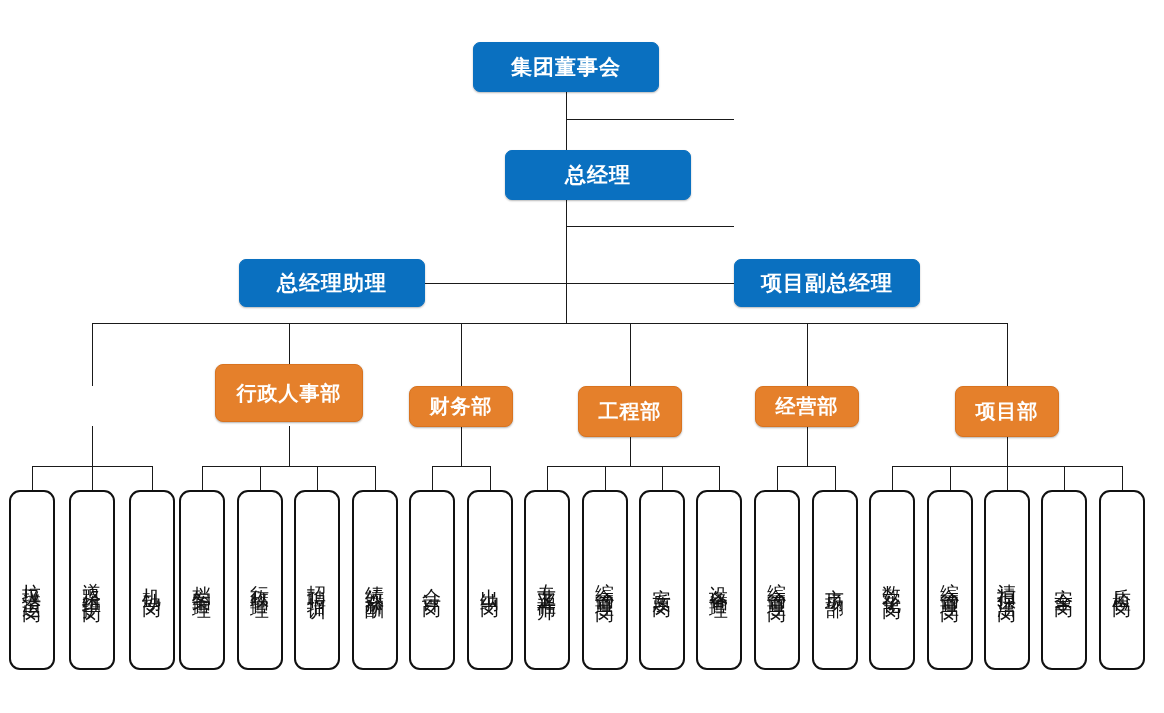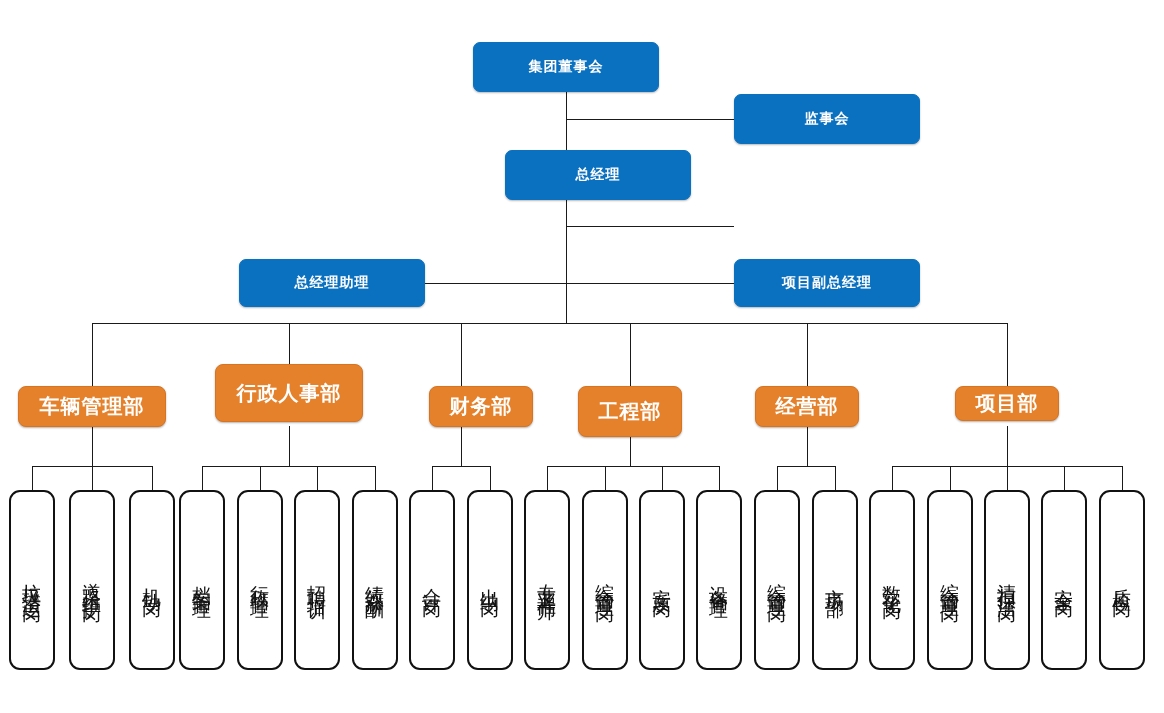--- a/index.html
+++ b/index.html
@@ -35,21 +35,21 @@
     align-items: center;
     justify-content: center;
     text-align: center;
   }
 
   .node.blue {
     background: #0A70C0;
     border: 1px solid #0A70C0;
     border-radius: 7px;
     color: #ffffff;
-    font-size: 14px;
+    font-size: 21px;
     font-weight: 700;
     letter-spacing: 1px;
     box-shadow: 0 1px 2px rgba(0,0,0,0.28);
   }
 
   .node.orange {
     background: #E5802B;
     border: 1px solid #D9731F;
     border-radius: 8px;
     color: #ffffff;
@@ -138,40 +138,38 @@
   <div class="ln v" style="left:1007px; top:426px; height:40px;"></div>
   <div class="ln h" style="left:892px; top:466px; width:230px;"></div>
   <div class="ln v" style="left:892px;  top:466px; height:24px;"></div>
   <div class="ln v" style="left:950px;  top:466px; height:24px;"></div>
   <div class="ln v" style="left:1007px; top:466px; height:24px;"></div>
   <div class="ln v" style="left:1064px; top:466px; height:24px;"></div>
   <div class="ln v" style="left:1122px; top:466px; height:24px;"></div>
 
   <div class="node blue" style="left:473px; top:42px; width:186px; height:50px;">集团董事会</div>
 
-  <div class="node blue" style="left:734px; top:94px; width:186px; height:50px;">监事会</div>
 
   <div class="node blue" style="left:473px; top:150px; width:186px; height:50px;margin-left:32px;">总经理</div>
 
 
   <div class="node blue" style="left:734px; top:259px; width:186px; height:48px;">项目副总经理</div>
 
   <div class="node blue" style="left:239px; top:259px; width:186px; height:48px;">总经理助理</div>
 
-  <div class="node orange" style="left:18px; top:386px; width:148px; height:41px;">车辆管理部</div>
 
   <div class="node orange" style="left:215px; top:364px; width:148px; height:58px;">行政人事部</div>
 
-  <div class="node orange" style="left:409px; top:386px; width:104px; height:41px;margin-left:20px;">财务部</div>
+  <div class="node orange" style="left:409px; top:386px; width:104px; height:41px;">财务部</div>
 
   <div class="node orange" style="left:578px; top:386px; width:104px; height:51px;">工程部</div>
 
   <div class="node orange" style="left:755px; top:386px; width:104px; height:41px;">经营部</div>
 
-  <div class="node orange" style="left:955px; top:386px; width:104px; height:35px;">项目部</div>
+  <div class="node orange" style="left:955px; top:386px; width:104px; height:51px;">项目部</div>
 
   <div class="node white" style="left:9px; top:490px; width:46px; height:180px;">
     <span class="vtext">垃圾清运岗</span>
   </div>
   <div class="node white" style="left:69px; top:490px; width:46px; height:180px;">
     <span class="vtext">道路维护岗</span>
   </div>
   <div class="node white" style="left:129px; top:490px; width:46px; height:180px;">
     <span class="vtext">机动岗</span>
   </div>

